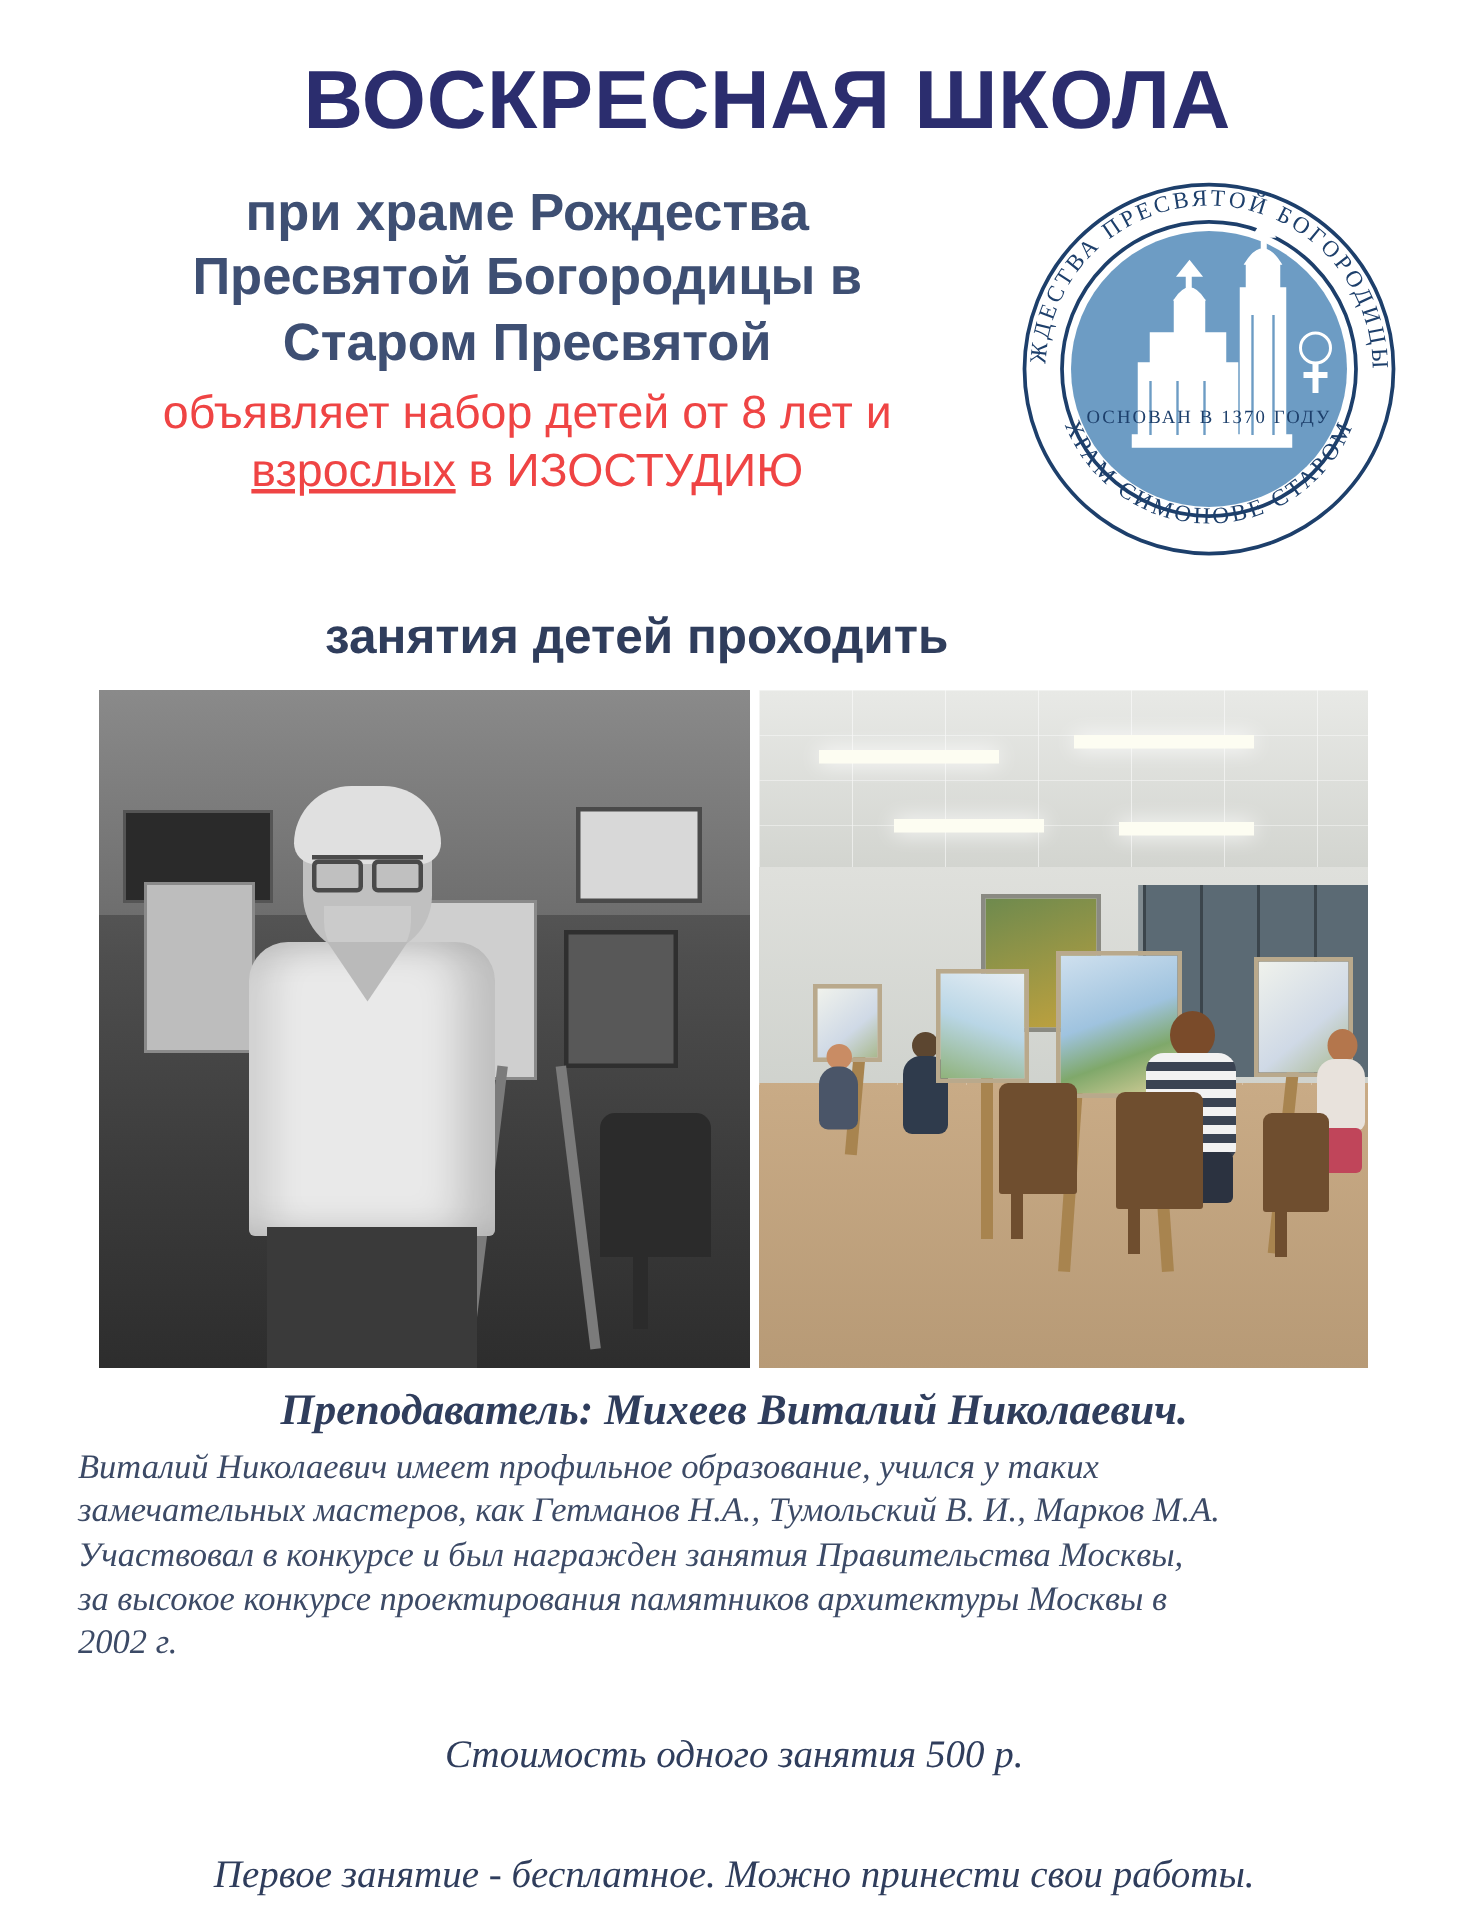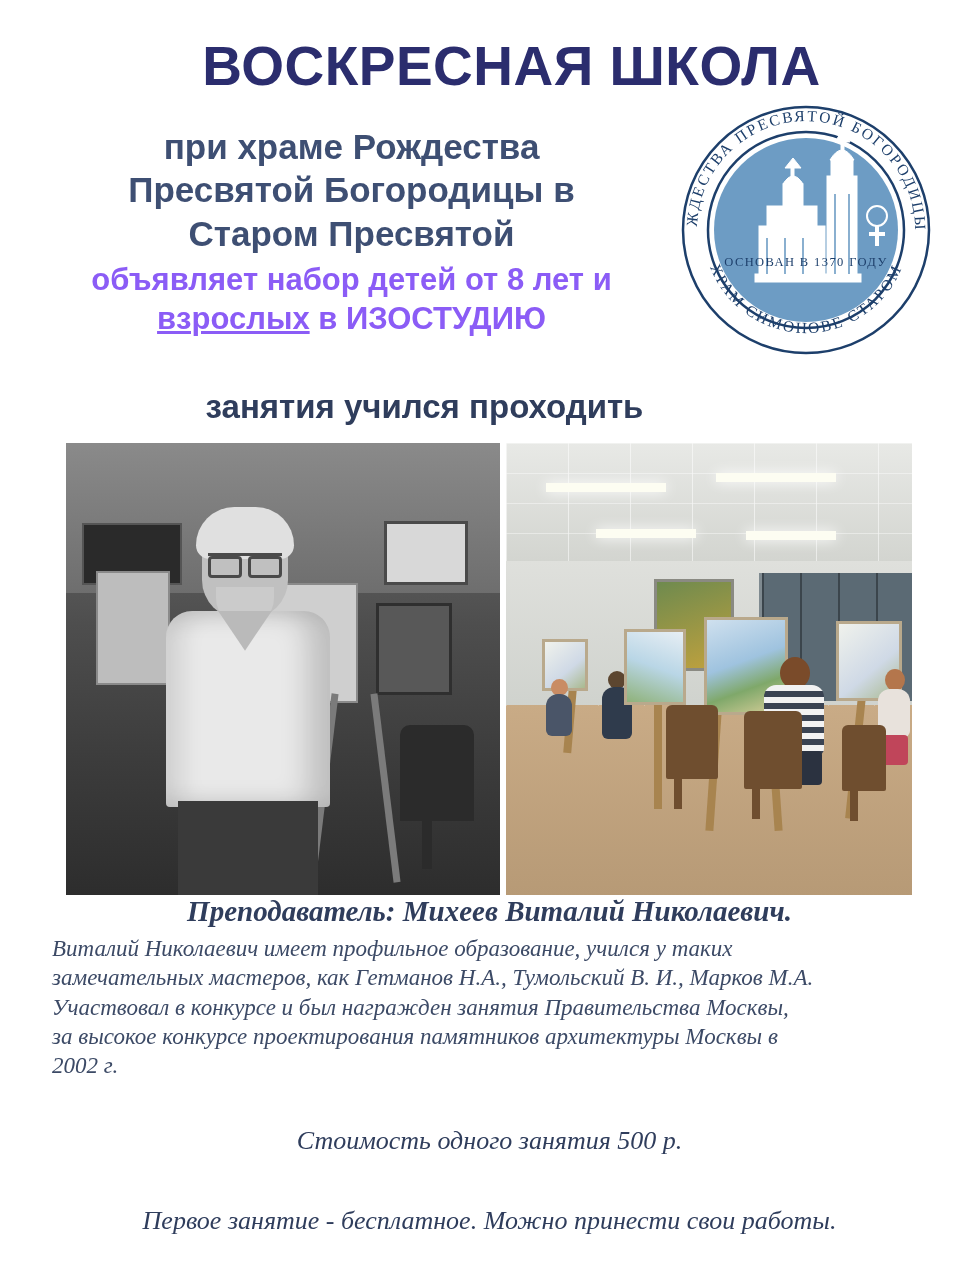--- a/index.html
+++ b/index.html
@@ -28,44 +28,44 @@
     color: #2b2d6e;
     font-size: 55px;
     font-weight: bold;
     letter-spacing: 0.5px;
     line-height: 1.05;
     margin-left: 44px;
   }
 
   .head-row {
     display: flex;
-    align-items: center;
-    margin-top: 8px;
+    align-items: flex-start;
+    margin-top: 24px;
   }
   .head-text {
     flex: 1 1 auto;
     padding-left: 40px;
     padding-right: 4px;
     text-align: center;
     color: #3a4a6b;
   }
   .subtitle {
     font-size: 35px;
     font-weight: bold;
     line-height: 1.24;
     color: #3e4f73;
   }
   .subtitle-line {
     display: block;
   }
   .enroll {
     margin-top: 6px;
     font-size: 31px;
-    font-weight: bold;
-    color: #8b5cf6;
+    font-weight: normal;
+    color: #ef4444;
     line-height: 1.25;
   }
   .enroll .underlined {
     text-decoration: underline;
   }
 
   .emblem-wrap {
     flex: 0 0 auto;
     width: 278px;
     margin-right: 34px;
@@ -245,20 +245,21 @@
   }
   .r-chair:after {
     content:""; position:absolute; left:8px; bottom:-30px; width:8px; height:30px; background:#6f4e2f;
   }
   .r-person { position: absolute; }
   .r-p-head { position: absolute; border-radius: 50%; }
   .r-p-body { position: absolute; border-radius: 12px 12px 6px 6px; }
 
   
   .teacher {
+    margin-top: 12px;
     text-align: center;
     color: #2f3d5c;
     font-family: "Liberation Serif", serif;
     font-style: italic;
     font-weight: bold;
     font-size: 29px;
   }
   .bio {
     margin: 6px 52px 0 52px;
     color: #3c4a66;
@@ -344,21 +345,21 @@
             <circle cx="210" cy="118" r="10" fill="none" stroke="#ffffff" stroke-width="2"></circle>
             <rect x="208" y="128" width="4" height="20"></rect>
             <rect x="202" y="134" width="16" height="4"></rect>
           </g>
           <text x="139" y="168" text-anchor="middle" font-family="Liberation Serif, serif" font-size="12.5" fill="#1d3f6b" letter-spacing="1.4">ОСНОВАН  В 1370 ГОДУ</text>
         </svg>
       </div>
     </div>
 
     <div class="schedule">
-      <span class="sched-line">занятия учился проходить</span>
+      <span class="sched-line">занятия детей проходить</span>
     </div>
   </div>
 
   <div class="photos">
 
     <div class="photo left bw">
       <div class="l-bg"></div>
       <div class="l-wall"></div>
       <div class="l-screen"></div>
       <div class="l-frame1"></div>

